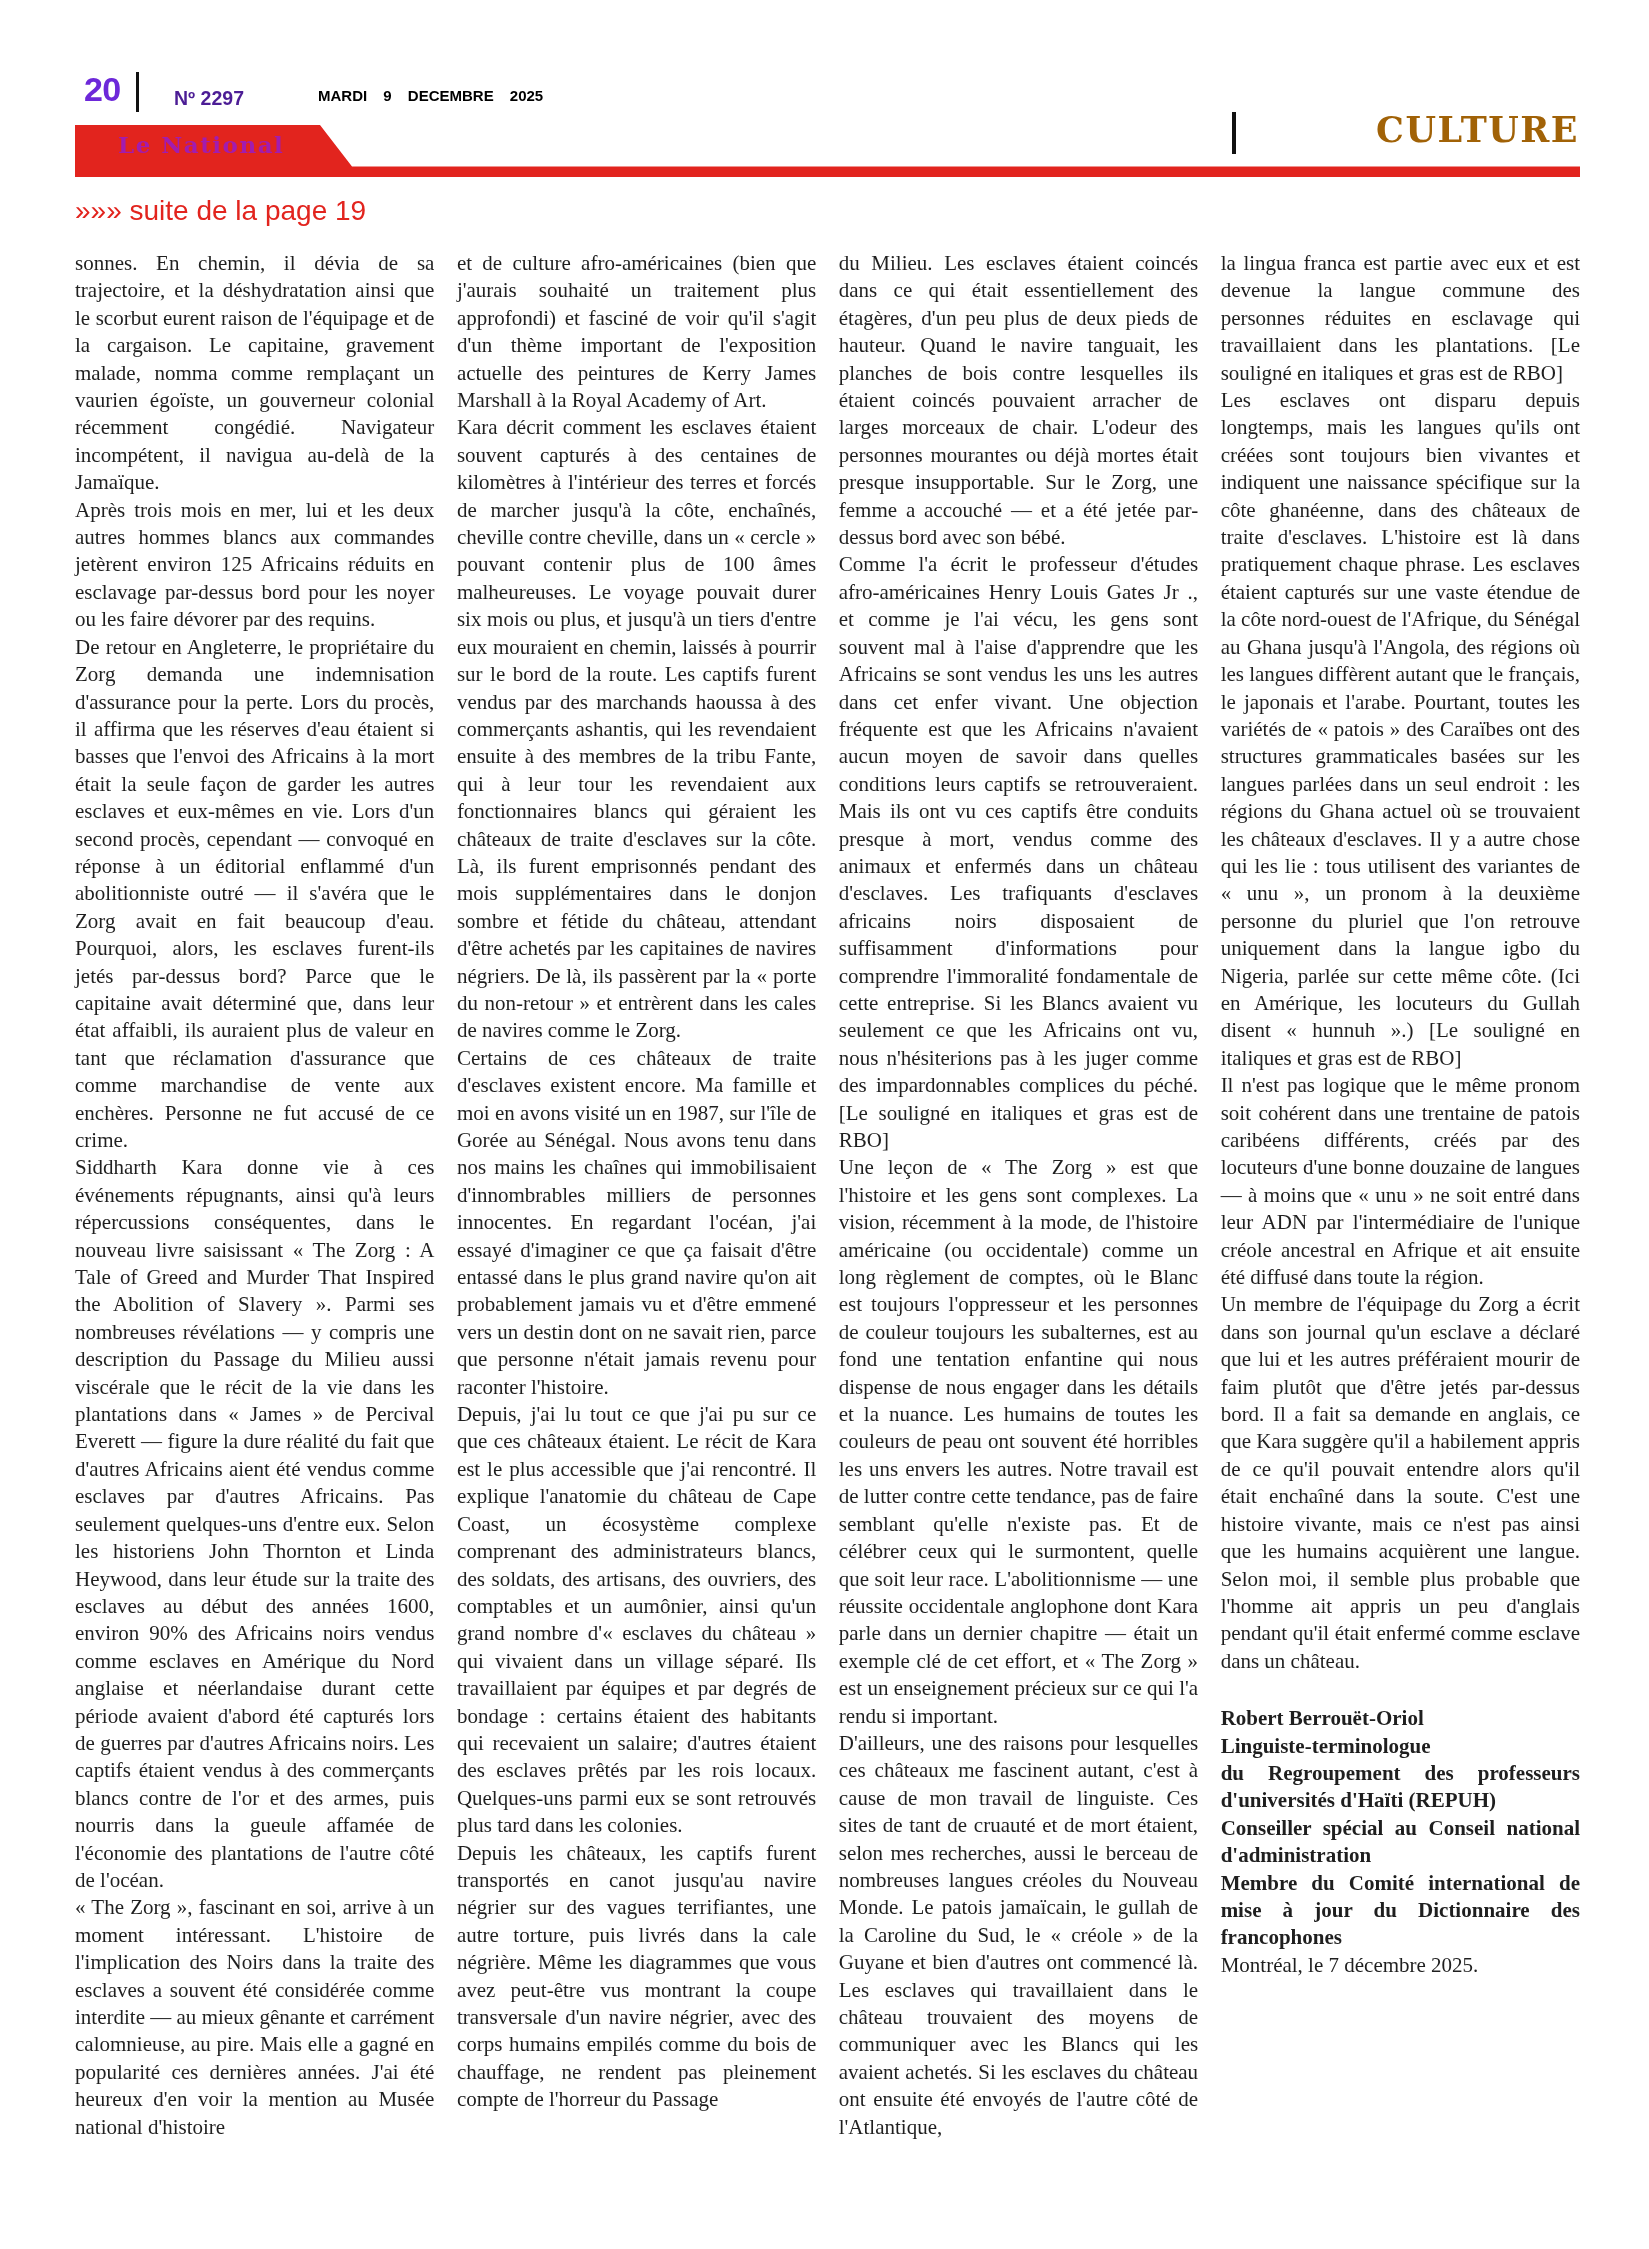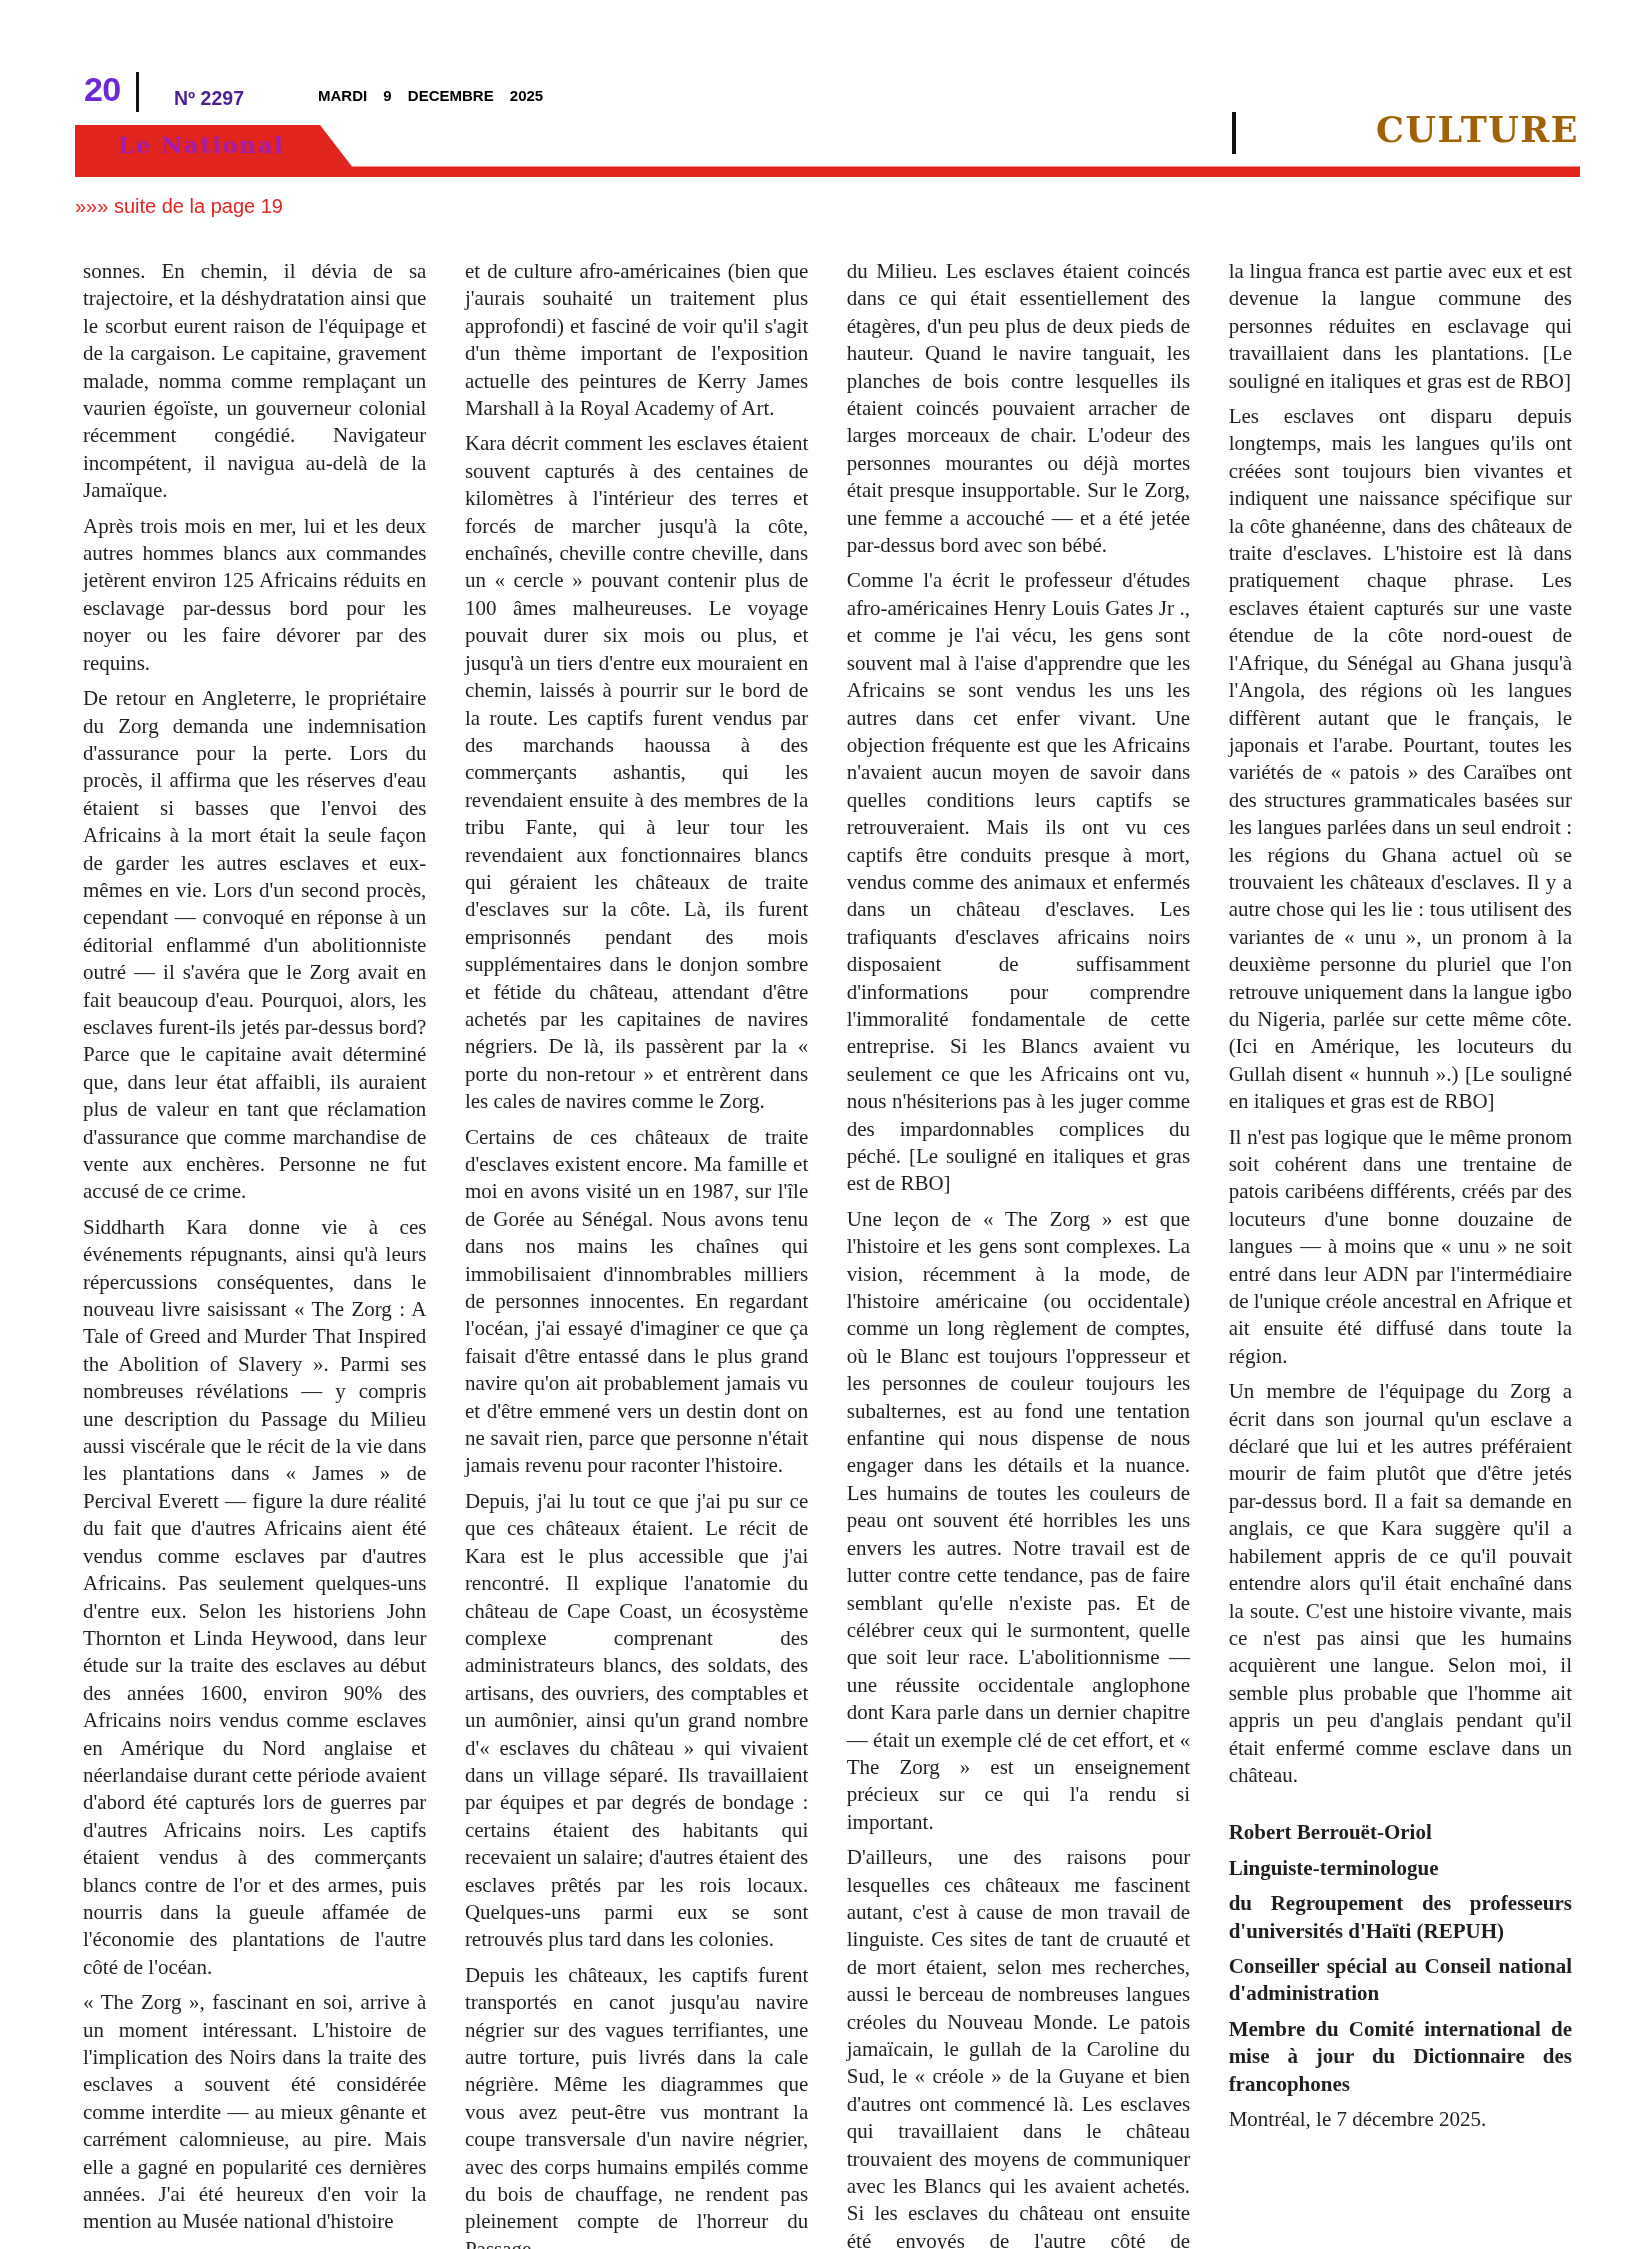--- a/index.html
+++ b/index.html
@@ -38,30 +38,30 @@
   .masthead-red {
     position:absolute; inset:0; background:var(--red,#e2241e);
     clip-path:polygon(0 0, 245px 0, 277px 80%, 100% 80%, 100% 100%, 0 100%);
   }
   .masthead-text {
     position:absolute; left:43px; top:6px; color:#a21caf;
     font-family:"DejaVu Serif", serif; font-weight:bold; font-size:23px; letter-spacing:1.5px;
   }
   .continuation {
     position:absolute; left:75px; top:195px; color:var(--red,#e2241e);
-    font-family:"Liberation Sans", sans-serif; font-size:20px;
+    font-family:"Liberation Sans", sans-serif; font-size:28px;
   }
 
   
   .columns {
     position:absolute; left:75px; top:250px; width:1505px;
     display:grid; grid-template-columns:repeat(4, 1fr); column-gap:22.5px;
   }
   .col { font-size:21px; line-height:27.4px; text-align:justify; hyphens:auto; }
-  .col p { margin:8px;font-family:Liberation Serif, serif; }
+  .col p { margin:0;font-family:Liberation Serif, serif; }
   .signature { margin-top:30px; }
   .signature p { font-weight:bold; }
   .dateline { margin-top:39px; }
 </style>
 </head>
 <body>
 
 <div class="page">
 
   <div class="page-number">20</div>

